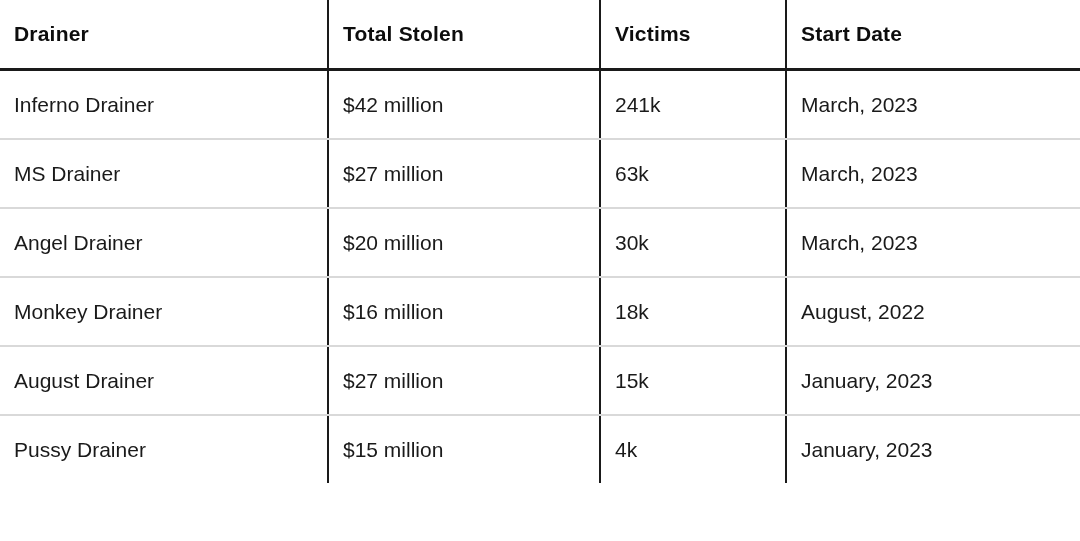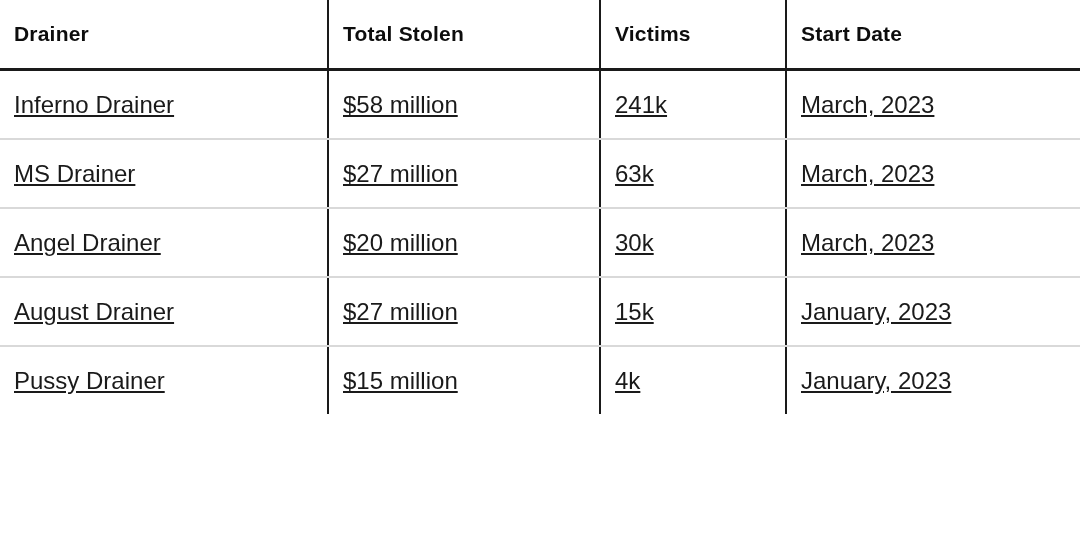--- a/index.html
+++ b/index.html
@@ -40,24 +40,23 @@
   table.drainer-table thead th {
     height: 68px;
     font-size: 21px;
     font-weight: bold;
     letter-spacing: 0.2px;
     border-bottom: 3px solid #1a1a1a;
     color: #0d0d0d;
   }
   table.drainer-table tbody td {
     height: 67px;
-    font-size: 24px;
+    font-size: 21px;
     font-weight: normal;
     color: #1a1a1a;
-    text-decoration: underline;
   }
   table.drainer-table tbody tr:last-child td {
     border-bottom: none;
   }
   col.c-drainer { width: 328px; }
   col.c-total   { width: 272px; }
   col.c-victims { width: 186px; }
   col.c-start   { width: 294px; }
 </style>
 </head>
@@ -75,35 +74,41 @@
       <tr>
         <th>Drainer</th>
         <th>Total Stolen</th>
         <th>Victims</th>
         <th>Start Date</th>
       </tr>
     </thead>
     <tbody>
       <tr>
         <td>Inferno Drainer</td>
-        <td>$58 million</td>
+        <td>$42 million</td>
         <td>241k</td>
         <td>March, 2023</td>
       </tr>
       <tr>
         <td>MS Drainer</td>
         <td>$27 million</td>
         <td>63k</td>
         <td>March, 2023</td>
       </tr>
       <tr>
         <td>Angel Drainer</td>
         <td>$20 million</td>
         <td>30k</td>
         <td>March, 2023</td>
+      </tr>
+      <tr>
+        <td>Monkey Drainer</td>
+        <td>$16 million</td>
+        <td>18k</td>
+        <td>August, 2022</td>
       </tr>
       <tr>
         <td>August Drainer</td>
         <td>$27 million</td>
         <td>15k</td>
         <td>January, 2023</td>
       </tr>
       <tr>
         <td>Pussy Drainer</td>
         <td>$15 million</td>

